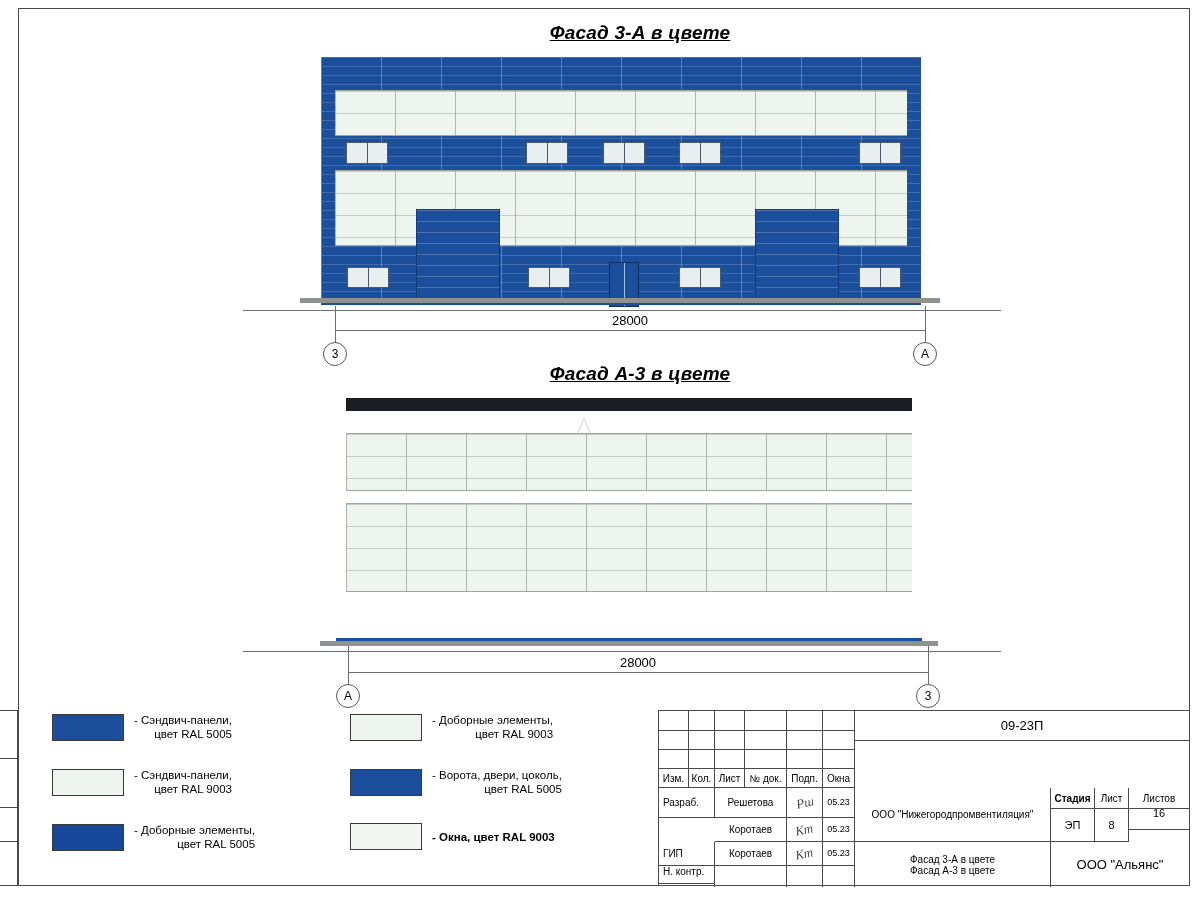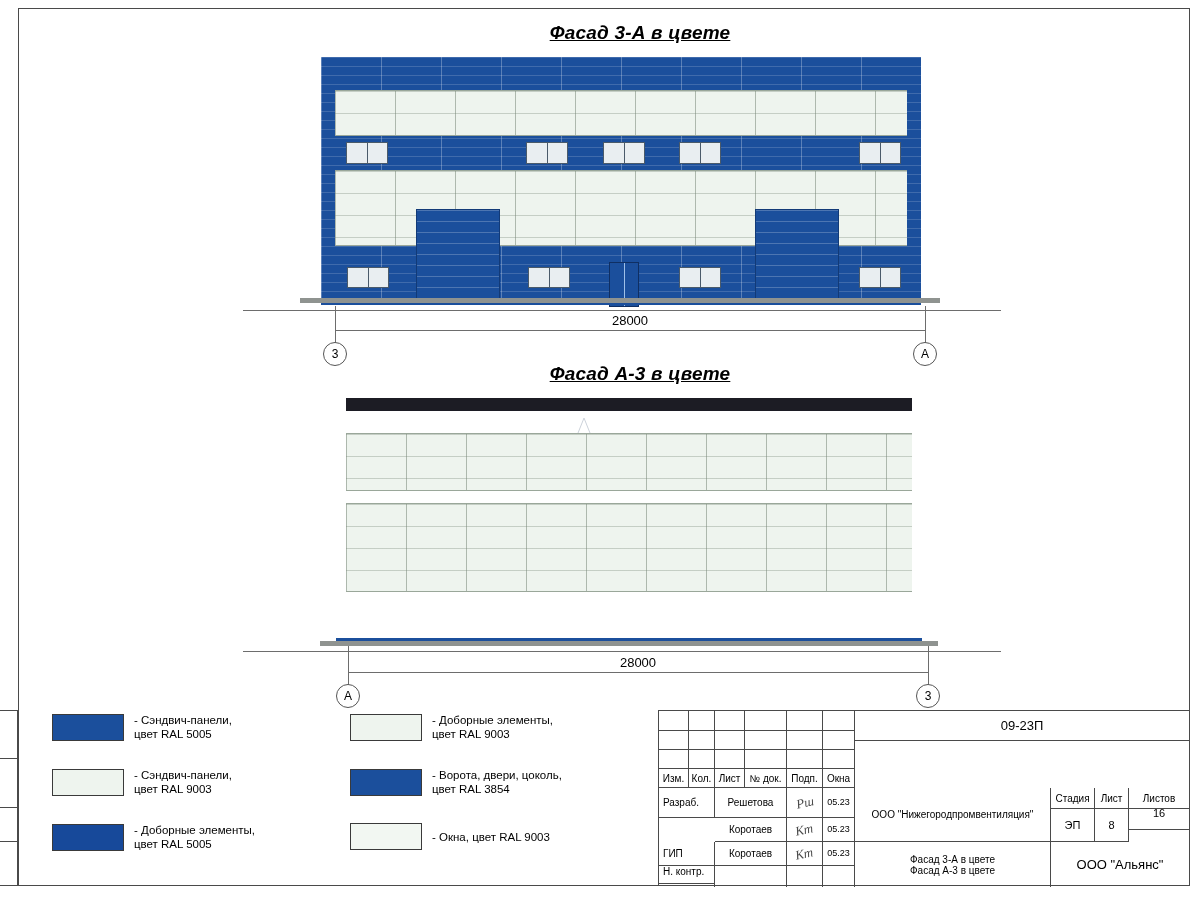--- a/index.html
+++ b/index.html
@@ -182,20 +182,21 @@
     position: absolute;
     left: 52px;
     top: 705px;
     width: 600px;
     height: 160px;
   }
   .legend-item {
     position: absolute;
     display: flex;
     align-items: center;
+    text-align: right;
   }
   .legend-swatch {
     width: 72px;
     height: 27px;
     border: 1px solid #3a3a3a;
     box-sizing: border-box;
     flex: 0 0 auto;
   }
   .legend-label {
     margin-left: 10px;
@@ -376,23 +377,23 @@
   </div>
 
   <div class="legend-item" style="left:298px; top:8px;">
     <div class="legend-swatch" style="background:#eef4ee;"></div>
     <div class="legend-label">- Доборные элементы,
 цвет RAL 9003</div>
   </div>
   <div class="legend-item" style="left:298px; top:63px;">
     <div class="legend-swatch" style="background:#1b4f9c;"></div>
     <div class="legend-label">- Ворота, двери, цоколь,
-цвет RAL 3854</div>
-  </div>
-  <div class="legend-item" style="left:298px; top:118px;">
+цвет RAL 5005</div>
+  </div>
+  <div class="legend-item" style="left:298px; top:118px;font-weight:bold;">
     <div class="legend-swatch" style="background:#f2f7f2;"></div>
     <div class="legend-label">- Окна, цвет RAL 9003</div>
   </div>
 </div>
 
 <div id="stamp">
 
   <div class="cell" style="left:0;   top:0;  width:30px; height:20px;"></div>
   <div class="cell" style="left:30px;top:0;  width:26px; height:20px;"></div>
   <div class="cell" style="left:56px;top:0;  width:30px; height:20px;"></div>
@@ -445,21 +446,21 @@
   <div class="cell noborder-b" style="left:0;    top:155px; width:56px; height:21px;"></div>
   <div class="cell noborder-b" style="left:56px; top:155px; width:72px; height:21px;"></div>
   <div class="cell noborder-b" style="left:128px;top:155px; width:36px; height:21px;"></div>
   <div class="cell noborder-b" style="left:164px;top:155px; width:32px; height:21px;"></div>
 
   <div class="cell stamp-big" style="left:196px; top:0; width:334px; height:30px; border-right:none;">09-23П</div>
 
 
   <div class="cell" style="left:196px; top:77px; width:196px; height:54px;">ООО "Нижегородпромвентиляция"</div>
 
-  <div class="cell" style="left:392px; top:77px; width:44px; height:21px;">Стадия</div>
+  <div class="cell" style="left:392px; top:77px; width:44px; height:21px;font-weight:bold;">Стадия</div>
   <div class="cell" style="left:436px; top:77px; width:34px; height:21px;">Лист</div>
   <div class="cell" style="left:470px; top:77px; width:60px; height:21px; border-right:none;">Листов</div>
 
   <div class="cell stamp-mid" style="left:392px; top:98px; width:44px; height:33px;">ЭП</div>
   <div class="cell stamp-mid" style="left:436px; top:98px; width:34px; height:33px;">8</div>
   <div class="cell stamp-mid" style="left:470px; top:86px; width:60px; height:33px; border-right:none;">16</div>
 
   <div class="cell noborder-b" style="left:196px; top:131px; width:196px; height:45px; flex-direction:column;">
     <div>Фасад 3-А в цвете</div>
     <div>Фасад А-3 в цвете</div>

